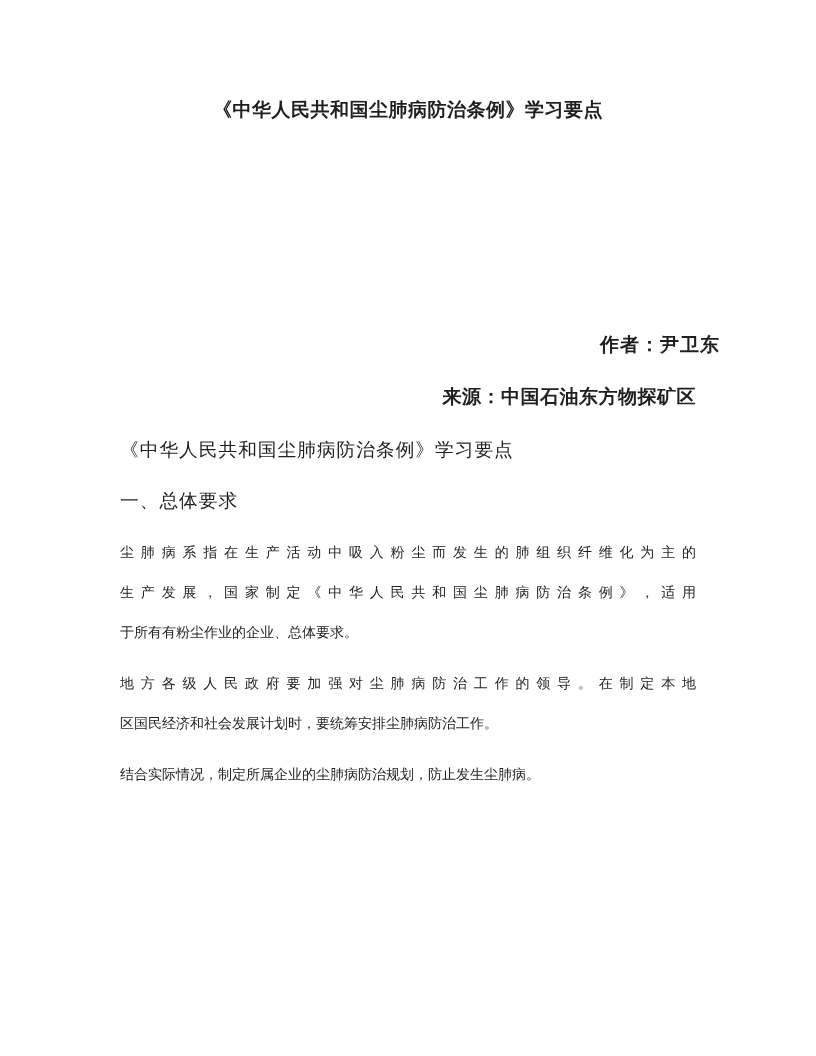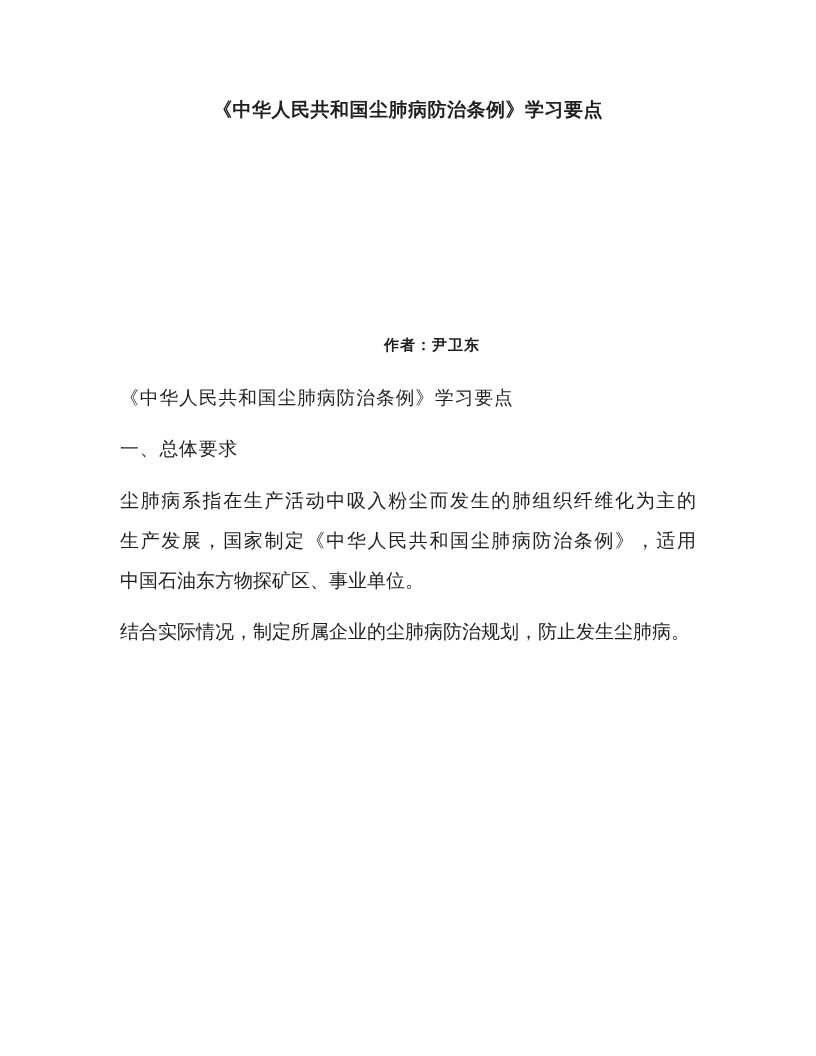--- a/index.html
+++ b/index.html
@@ -20,24 +20,24 @@
   .doc-title {
     margin-top: 90px;
     font-size: 19px;
     font-weight: bold;
     line-height: 40px;
     text-align: center;
     letter-spacing: 0.5px;
     white-space: nowrap;
   }
   .meta-line {
-    font-size: 15px;
+    font-size: 19px;
     font-weight: bold;
     line-height: 40px;
-    text-align: center;
+    text-align: right;
     white-space: nowrap;
   }
   .meta-author {
     margin-top: 195px;
     letter-spacing: 1px;
     position: relative;
     left: 24px;
   }
   .meta-source {
     margin-top: 12px;
@@ -53,21 +53,21 @@
   .section-heading {
     margin-top: 12px;
     font-size: 18.7px;
     line-height: 40px;
     letter-spacing: 1px;
     white-space: nowrap;
     font-family: Liberation Mono, monospace;
   }
   .para {
     margin-top: 11px;
-    font-size: 19px;
+    font-size: 14px;
   }
   .line {
     line-height: 40px;
     height: 40px;
     white-space: nowrap;
   }
   .line.fill {
     white-space: normal;
     text-align: justify;
     text-align-last: justify;
@@ -78,29 +78,34 @@
 </style>
 </head>
 <body>
 
 <div class="page">
 
   <h1 class="doc-title">《中华人民共和国尘肺病防治条例》学习要点</h1>
 
   <p class="meta-line meta-author">作者：尹卫东</p>
 
+  <p class="meta-line meta-source">来源：中国石油东方物探矿区</p>
 
   <p class="subtitle">《中华人民共和国尘肺病防治条例》学习要点</p>
 
   <p class="section-heading">一、总体要求</p>
 
   <div class="para">
     <div class="line fill">尘肺病系指在生产活动中吸入粉尘而发生的肺组织纤维化为主的</div>
     <div class="line fill">生产发展，国家制定《中华人民共和国尘肺病防治条例》，适用</div>
-    <div class="line">中国石油东方物探矿区、事业单位。</div>
+    <div class="line">于所有有粉尘作业的企业、总体要求。</div>
   </div>
 
+  <div class="para">
+    <div class="line fill">地方各级人民政府要加强对尘肺病防治工作的领导。在制定本地</div>
+    <div class="line">区国民经济和社会发展计划时，要统筹安排尘肺病防治工作。</div>
+  </div>
 
   <div class="para">
     <div class="line">结合实际情况，制定所属企业的尘肺病防治规划，防止发生尘肺病。</div>
   </div>
 
 </div>
 
 </body></html>

